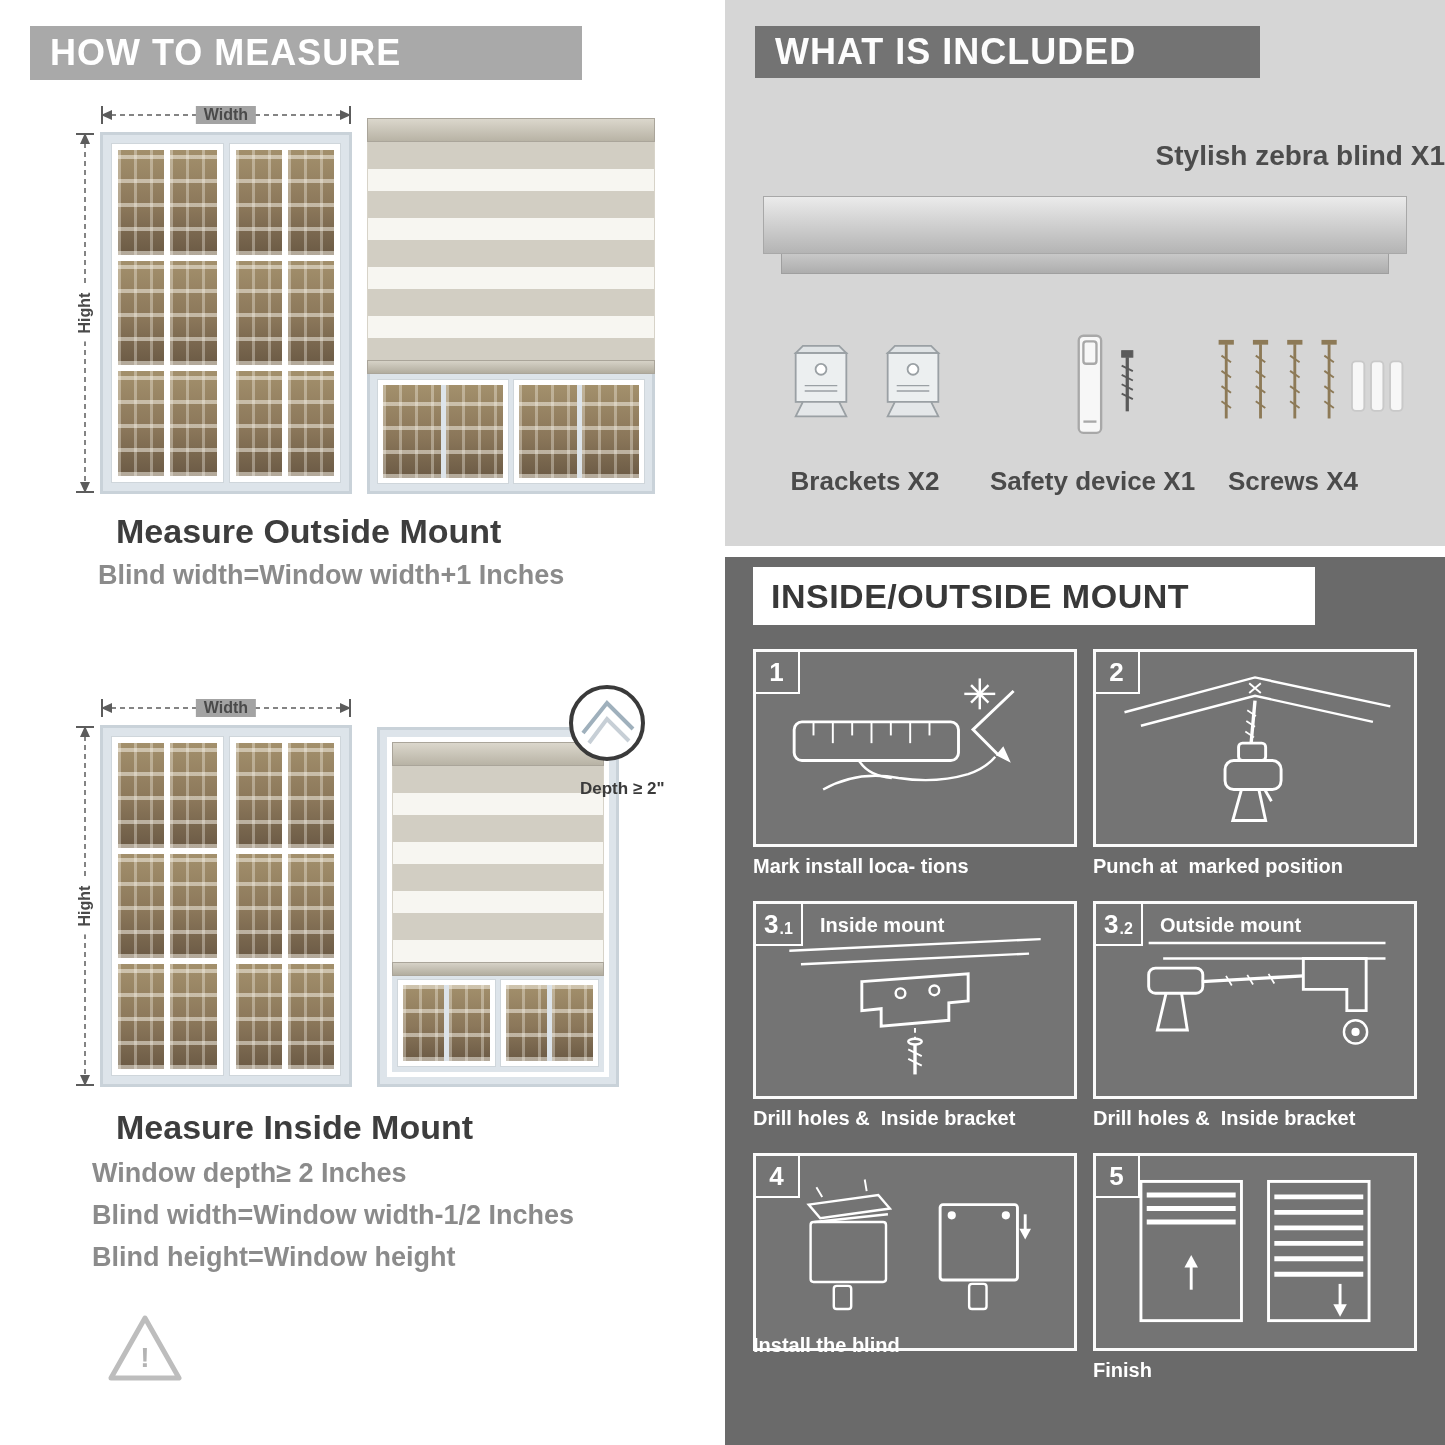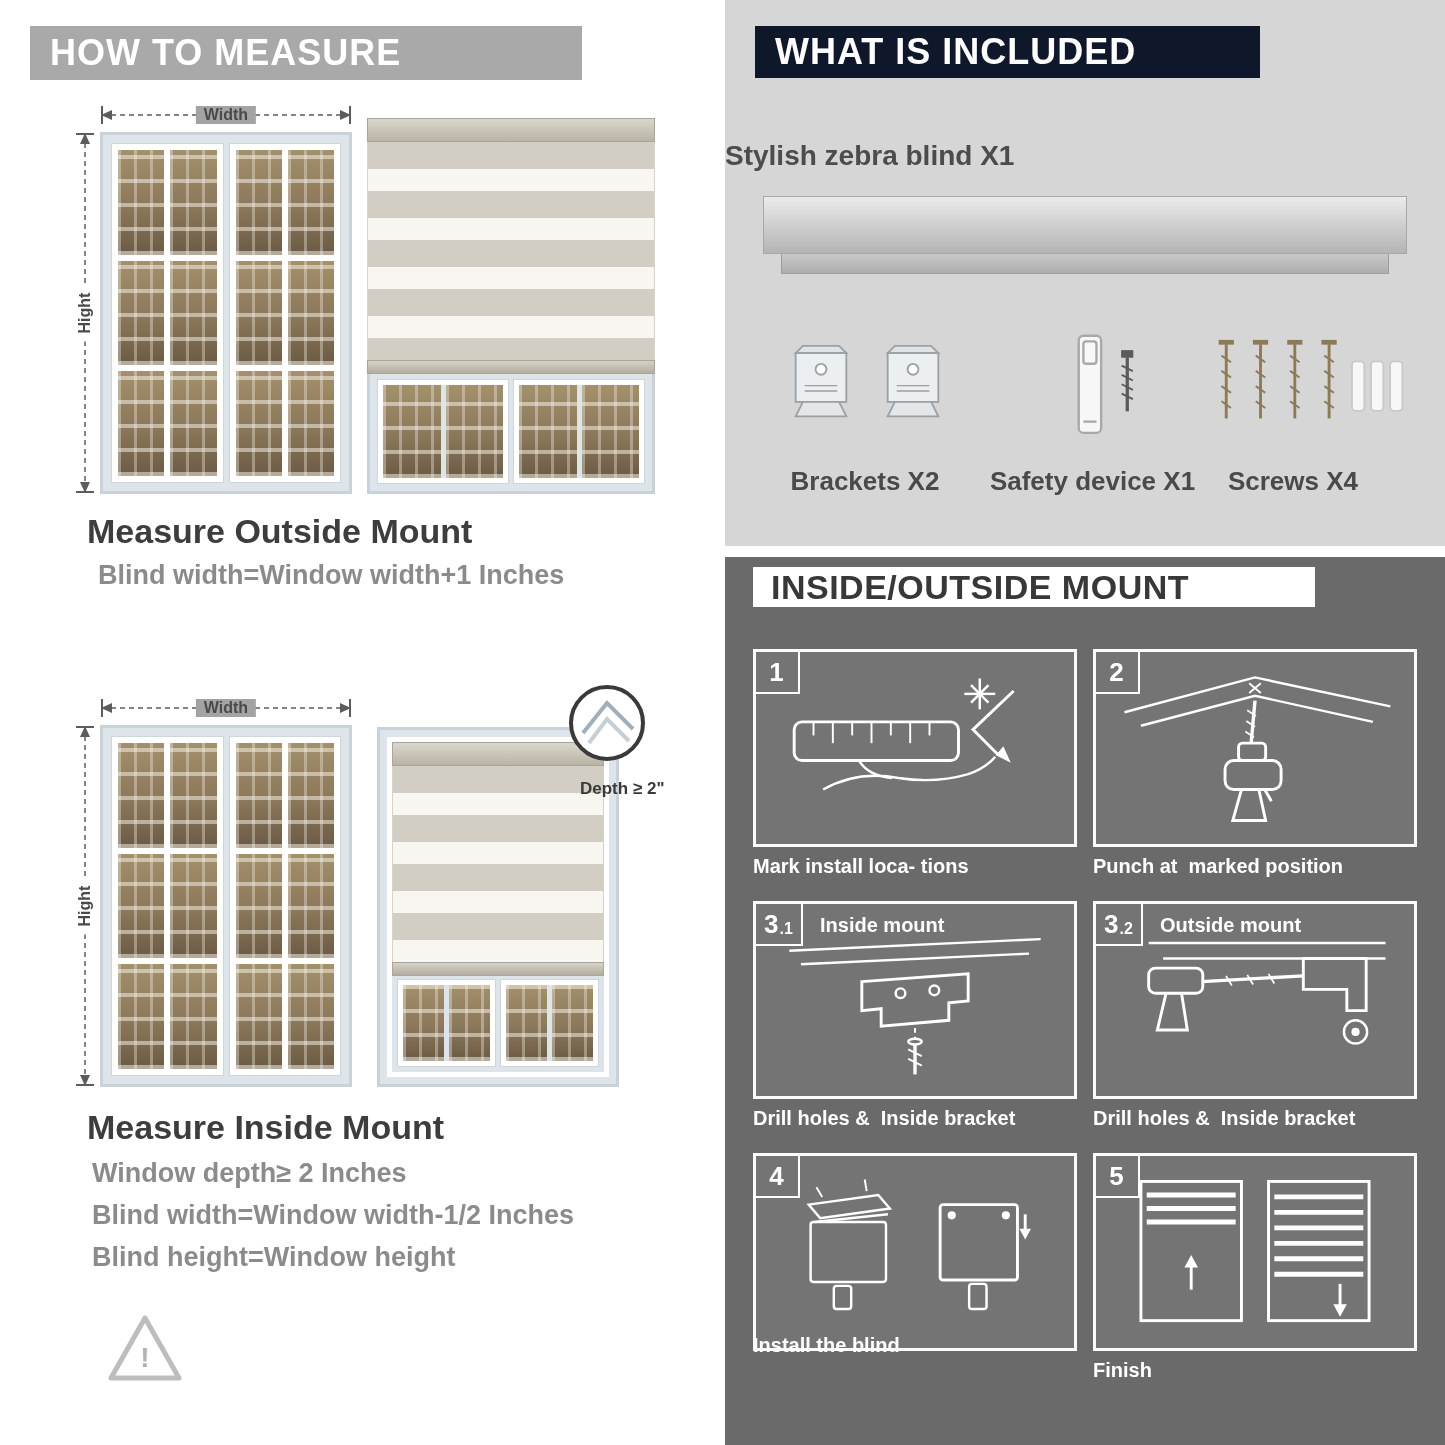--- a/index.html
+++ b/index.html
@@ -60,63 +60,63 @@
   .blind2-inner { width:100%; height:100%; border:5px solid #fff; display:flex; flex-direction:column; }
   .blind2 .z-body { height:196px; }
   .blind2 .mini-window { border:none; padding:4px 6px 6px 6px; }
 
   .depth-callout {
     position:absolute; left:497px; top:-10px; width:76px; height:76px;
     border:4px solid #3a3a3a; border-radius:50%; background:#ffffff;
   }
   .depth-label { position:absolute; left:508px; top:84px; font-size:17px; font-weight:bold; color:#3a3a3a; white-space:nowrap; }
 
-  .section-title { position:absolute; left:87px; font-size:34px; font-weight:bold; color:#3d3d3d; }
+  .section-title { position:absolute; left:116px; font-size:34px; font-weight:bold; color:#3d3d3d; }
   .t1 { top:512px; }
   .t2 { top:1108px; }
   .body-line { position:absolute; left:98px; font-size:27px; font-weight:bold; color:#8b8b8b; white-space:pre-wrap; }
   .l1a { top:560px; } .l1b { top:602px; }
   .l2a { left:92px; top:1158px; } .l2b { left:92px; top:1200px; } .l2c { left:92px; top:1242px; }
 
   .warning { position:absolute; left:105px; top:1312px; width:545px; display:flex; gap:26px; align-items:flex-start; }
   .warn-tri { position:relative; width:80px; height:74px; flex:0 0 auto; }
   .warn-mark { position:absolute; left:50%; top:30px; transform:translateX(-50%); font-size:28px; font-weight:bold; color:#b3b3b3; }
   .warn-text { font-size:19px; color:#9c9c9c; line-height:1.45; width:430px; }
 
   
   .right-col { position:absolute; left:725px; top:0; width:720px; height:1445px; }
 
   .included-panel { position:absolute; left:0; top:0; width:720px; height:546px; background:#d6d6d6; }
   .included-banner {
     position:absolute; left:30px; top:26px; width:505px; height:52px;
-    background:#0f172a; color:#fdfdfd; font-size:36px; font-weight:bold;
+    background:#737373; color:#fdfdfd; font-size:36px; font-weight:bold;
     display:flex; align-items:center; padding-left:20px; letter-spacing:1px;
   }
-  .blind-title { position:absolute; left:0; top:140px; width:100%; text-align:left; font-size:28px; font-weight:bold; color:#4c4c4c; }
+  .blind-title { position:absolute; left:0; top:140px; width:100%; text-align:right; font-size:28px; font-weight:bold; color:#4c4c4c; }
   .cassette-top {
     position:absolute; left:38px; top:196px; width:644px; height:58px;
     background:linear-gradient(180deg,#ebebeb 0%,#d2d2d2 45%,#b4b4b4 100%);
     border:1px solid #a8a8a8;
   }
   .cassette-under {
     position:absolute; left:56px; top:254px; width:608px; height:20px;
     background:linear-gradient(180deg,#c8c8c8,#adadad); border:1px solid #9f9f9f; border-top:none;
   }
   .inc-illos { position:absolute; left:0; top:326px; width:720px; height:132px; }
   .inc-brackets { position:absolute; left:58px; top:10px; display:flex; gap:16px; }
   .inc-safety { position:absolute; left:322px; top:4px; }
   .inc-screws { position:absolute; left:486px; top:8px; }
   .inc-label { position:absolute; top:466px; font-size:26px; font-weight:bold; color:#4a4a4a; text-align:center; }
   .lab-br { left:35px; width:210px; }
   .lab-sd { left:255px; width:225px; }
   .lab-sc { left:478px; width:180px; }
 
   .mount-panel { position:absolute; left:0; top:557px; width:720px; height:888px; background:#6a6a6a; }
   .mount-banner {
-    position:absolute; left:28px; top:10px; width:562px; height:40px;
+    position:absolute; left:28px; top:10px; width:562px; height:58px;
     background:#ffffff; color:#383838; font-size:34px; font-weight:bold;
     display:flex; align-items:center; padding-left:18px; letter-spacing:0.5px;
   }
   .step-panel {
     position:absolute; width:324px; height:198px;
     background:#747474; border:3px solid #fbfbfb;
   }
   .sp1 { left:28px;  top:92px; }
   .sp2 { left:368px; top:92px; }
   .sp3 { left:28px;  top:344px; }

